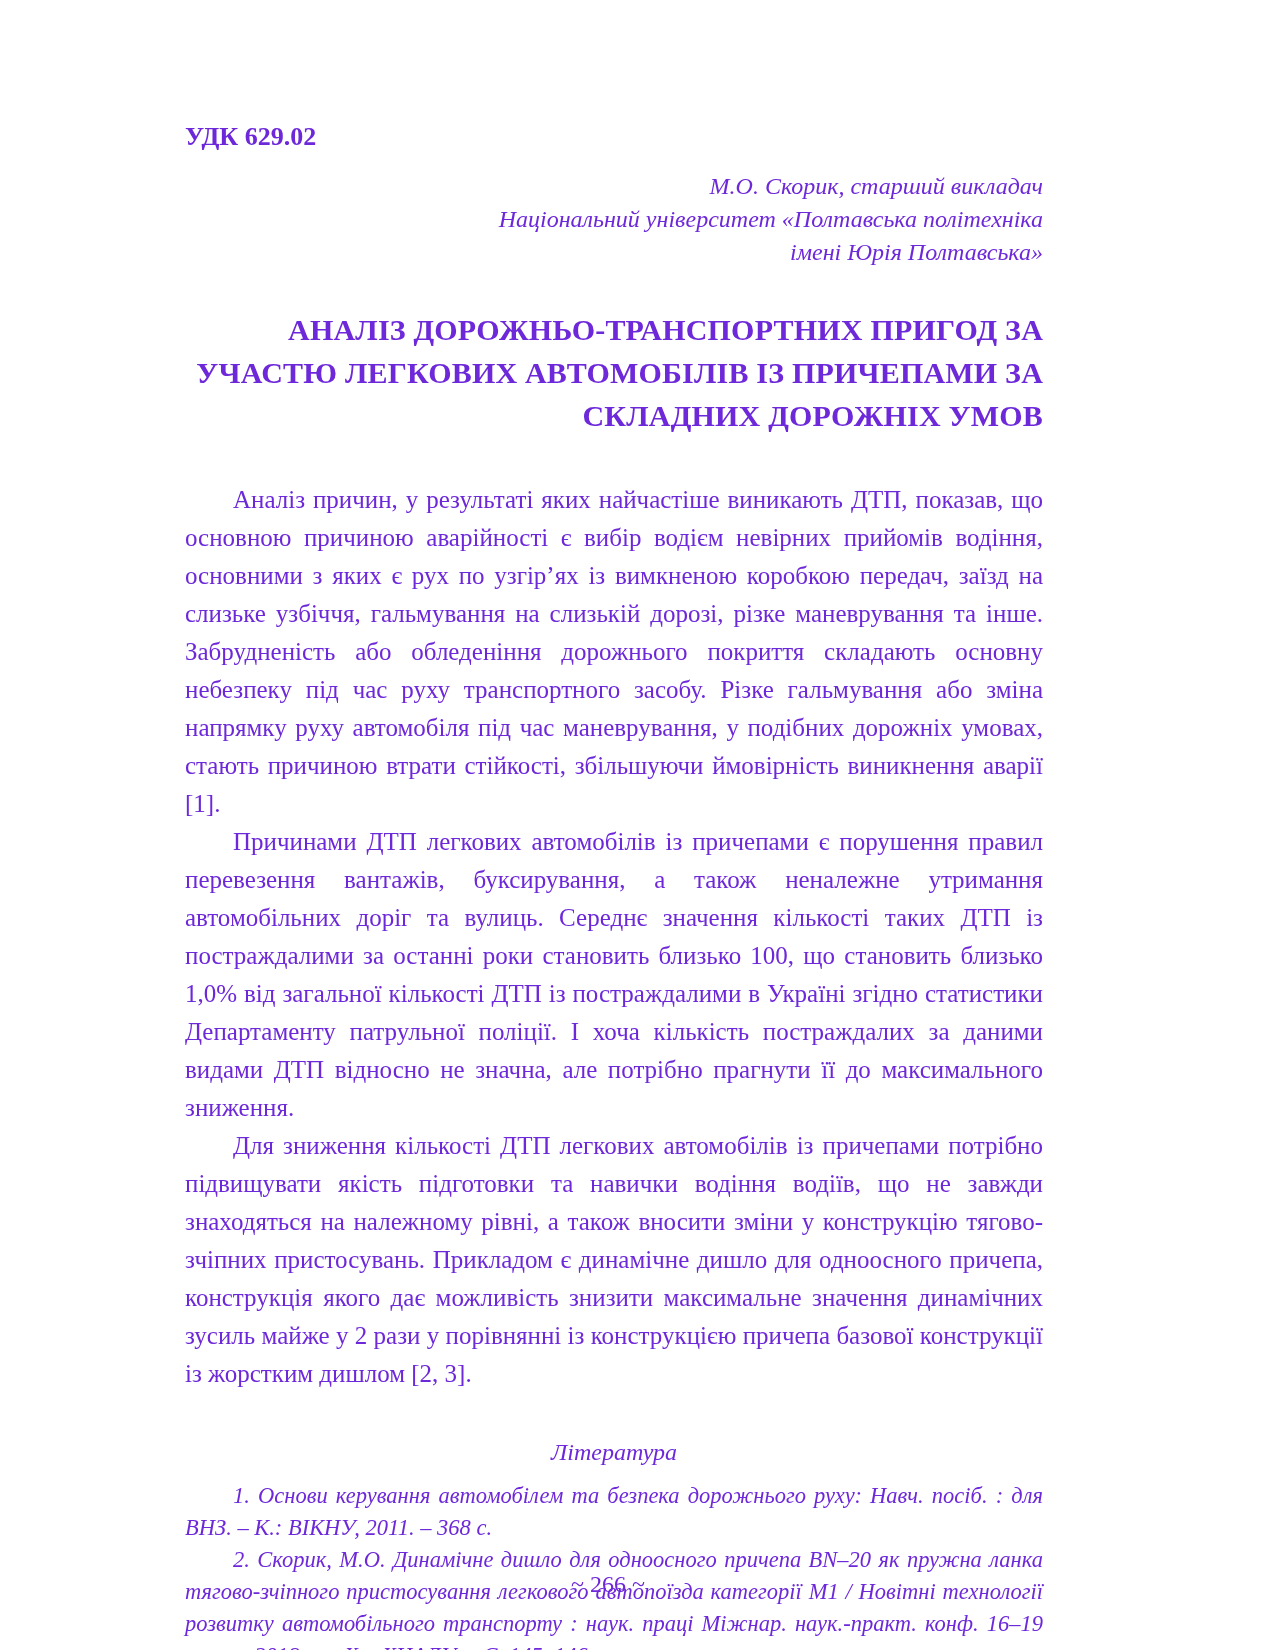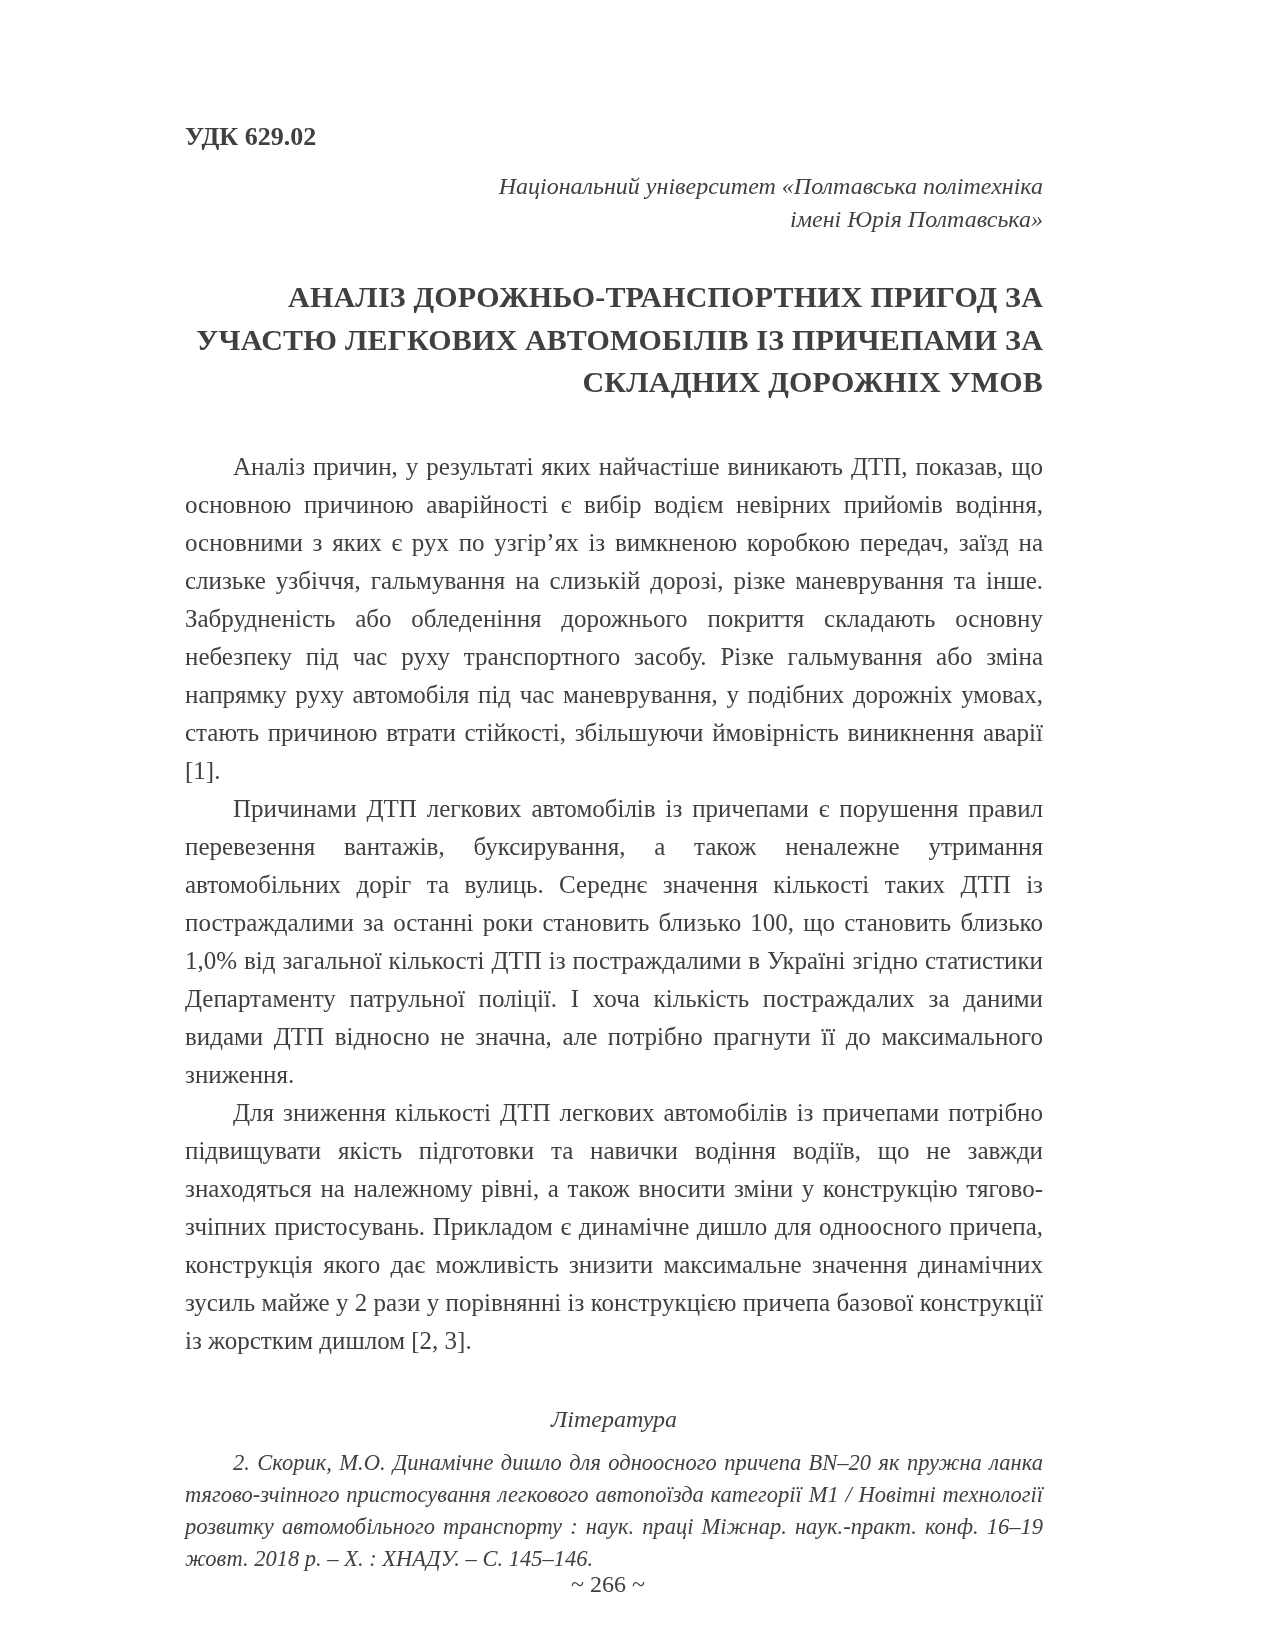--- a/index.html
+++ b/index.html
@@ -7,21 +7,21 @@
     padding: 0;
     background: #ffffff;
   }
   .page {
     position: relative;
     width: 1275px;
     height: 1650px;
     margin: 0 auto;
     background: #ffffff;
     font-family: "Liberation Serif", "DejaVu Serif", serif;
-    color: #404040;
+    color: #6d28d9;
     box-sizing: border-box;
     padding: 122px 232px 40px 185px;
     overflow: hidden;
   }
   .udc {
     font-weight: bold;
     font-size: 26px;
     margin: 0 0 18px 0;
   }
   .author-block {
@@ -74,33 +74,35 @@
   }
 </style>
 </head>
 <body>
 
 <div class="page">
 
   <div class="udc">УДК 629.02</div>
 
   <div class="author-block">
+    <div>М.О. Скорик, старший викладач</div>
     <div>Національний університет «Полтавська політехніка</div>
     <div>імені Юрія Полтавська»</div>
   </div>
 
   <h1 class="paper-title">АНАЛІЗ ДОРОЖНЬО-ТРАНСПОРТНИХ ПРИГОД ЗА УЧАСТЮ ЛЕГКОВИХ АВТОМОБІЛІВ ІЗ ПРИЧЕПАМИ ЗА СКЛАДНИХ ДОРОЖНІХ УМОВ</h1>
 
   <div class="body-text">
     <p>Аналіз причин, у результаті яких найчастіше виникають ДТП, показав, що основною причиною аварійності є вибір водієм невірних прийомів водіння, основними з яких є рух по узгір’ях із вимкненою коробкою передач, заїзд на слизьке узбіччя, гальмування на слизькій дорозі, різке маневрування та інше. Забрудненість або обледеніння дорожнього покриття складають основну небезпеку під час руху транспортного засобу. Різке гальмування або зміна напрямку руху автомобіля під час маневрування, у подібних дорожніх умовах, стають причиною втрати стійкості, збільшуючи ймовірність виникнення аварії [1].</p>
     <p>Причинами ДТП легкових автомобілів із причепами є порушення правил перевезення вантажів, буксирування, а також неналежне утримання автомобільних доріг та вулиць. Середнє значення кількості таких ДТП із постраждалими за останні роки становить близько 100, що становить близько 1,0% від загальної кількості ДТП із постраждалими в Україні згідно статистики Департаменту патрульної поліції. І хоча кількість постраждалих за даними видами ДТП відносно не значна, але потрібно прагнути її до максимального зниження.</p>
     <p>Для зниження кількості ДТП легкових автомобілів із причепами потрібно підвищувати якість підготовки та навички водіння водіїв, що не завжди знаходяться на належному рівні, а також вносити зміни у конструкцію тягово-зчіпних пристосувань. Прикладом є динамічне дишло для одноосного причепа, конструкція якого дає можливість знизити максимальне значення динамічних зусиль майже у 2 рази у порівнянні із конструкцією причепа базової конструкції із жорстким дишлом [2, 3].</p>
   </div>
 
   <div class="references">
     <div class="ref-heading">Література</div>
+    <p>1. Основи керування автомобілем та безпека дорожнього руху: Навч. посіб. : для ВНЗ. – К.: ВІКНУ, 2011. – 368 с.</p>
     <p>2. Скорик, М.О. Динамічне дишло для одноосного причепа BN–20 як пружна ланка тягово-зчіпного пристосування легкового автопоїзда категорії М1 / Новітні технології розвитку автомобільного транспорту : наук. праці Міжнар. наук.-практ. конф. 16–19 жовт. 2018 р. – Х. : ХНАДУ. – С. 145–146.</p>
 
   </div>
 
   <div class="page-number">~ 266 ~</div>
 
 </div>
 
 </body></html>

